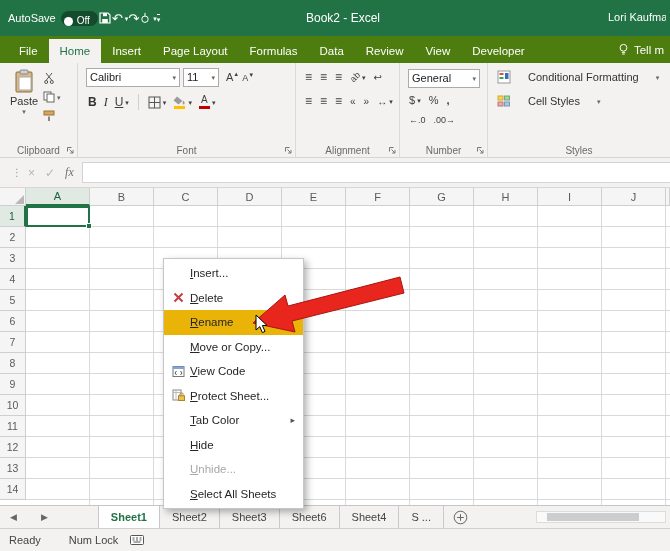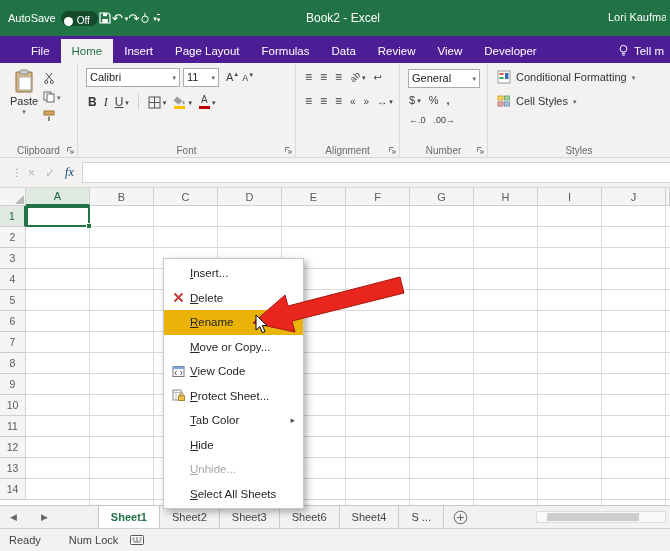--- a/index.html
+++ b/index.html
@@ -12,21 +12,21 @@
   .qat{display:flex;align-items:center;z-index:2}
   .autosave{display:flex;align-items:center;gap:5px;font-size:11px}
   .autosave-toggle{display:flex;align-items:flex-end;gap:4px;background:rgba(0,0,0,.35);border-radius:8px;height:15px;padding:0 8px 0 3px;font-size:10px}
   .knob{width:9px;height:9px;border-radius:50%;background:#fff}
   .qat-btn{display:flex;align-items:center;gap:2px;font-size:13px;line-height:1;color:#fff}
   .caret{font-size:7px;line-height:1;color:inherit}
   .win-title{position:absolute;left:16px;right:0;text-align:center;font-size:12px;pointer-events:none}
   .user-name{position:absolute;right:4px;top:11px;font-size:11px;max-width:58px;overflow:hidden;white-space:nowrap}
 
   
-  .ribbon-tabs{height:27px;background:#4c1d95;display:flex;align-items:flex-end;padding-left:20px;color:#fff}
+  .ribbon-tabs{height:27px;background:#4d7c0f;display:flex;padding-left:8px;color:#fff}
   .rtab-list{display:flex;align-items:flex-end}
   .rtab{padding:6px 11px 6px;font-size:11.5px;white-space:nowrap;cursor:default}
   .rtab.active{background:#f3f2f1;color:#217346}
   .tellme{margin-left:auto;display:flex;align-items:center;gap:5px;padding:6px 6px;font-size:11.5px;white-space:nowrap}
 
   
   .ribbon{height:95px;background:#f3f2f1;border-bottom:1px solid #d8d6d4;display:flex}
   .rgroup{position:relative;height:100%;border-right:1px solid #dcdad8;padding:2px 2px 14px}
   .rgroup-label{position:absolute;bottom:1px;left:0;right:0;text-align:center;font-size:10px;color:#6a6a6a}
   .launcher{position:absolute;right:2px;bottom:2px;width:10px;height:10px;display:flex;align-items:center;justify-content:center}
@@ -55,30 +55,30 @@
 
   
   .al-r{height:24px;gap:8px;padding-left:7px;font-size:12px;color:#3f3f3f}
   .rot{display:inline-block;transform:rotate(-45deg);font-size:9px}
 
   
   .num-r{height:22px;gap:8px;padding-left:7px;color:#3f3f3f}
   .decbtn{font-size:9px;color:#3f3f3f}
 
   
-  .style-row{display:flex;align-items:center;gap:5px;height:24px;padding-left:7px;font-size:11px;color:#333;white-space:nowrap}
+  .style-row{display:flex;align-items:center;gap:17px;height:24px;padding-left:7px;font-size:11px;color:#333;white-space:nowrap}
 
   
   .formula-bar{height:30px;background:#f3f2f1;border-bottom:1px solid #d8d6d4;display:flex;align-items:center;padding:0 0 0 6px}
   .name-box{width:86px;height:21px;background:#fff;border:1px solid #d4d4d4;display:flex;align-items:center;padding:0 5px;font-size:11px}
   .name-box .cv{flex:1}
   .fdots{color:#9a9a9a;padding:0 6px;font-size:10px}
   .fbtns{display:flex;align-items:center;gap:10px;padding:0 8px 0 0}
   .fx-cancel,.fx-enter{color:#b5b5b5;font-size:12px}
-  .fx-label{font-style:italic;font-size:12px;color:#0c4a6e;font-family:"Liberation Serif",serif}
+  .fx-label{font-style:italic;font-size:12px;color:#737373;font-family:"Liberation Serif",serif}
   .formula-input{flex:1;height:21px;background:#fff;border:1px solid #d4d4d4;border-right:none}
 
   
   .sheet-area{position:relative;height:317px;background:#fff;overflow:hidden}
   .corner{position:absolute;left:0;top:0;width:26px;height:18px;background:#f5f5f5;border-right:1px solid #cfcfcf;border-bottom:1px solid #cfcfcf}
   .corner-tri{position:absolute;right:1px;bottom:1px;width:0;height:0;border-left:9px solid transparent;border-bottom:9px solid #b9b9b9}
   .col-headers{position:absolute;left:26px;top:0;right:0;height:18px;display:flex}
   .col-h{width:64px;flex:0 0 64px;border-right:1px solid #cfcfcf;border-bottom:1px solid #cfcfcf;background:#f5f5f5;color:#5a5a5a;font-size:11px;display:flex;align-items:center;justify-content:center}
   .col-h.filler{flex:1 1 auto;width:auto}
   .col-h.selected{background:#e0e9e2;border-bottom:2px solid #217346;color:#1c5f3b}

